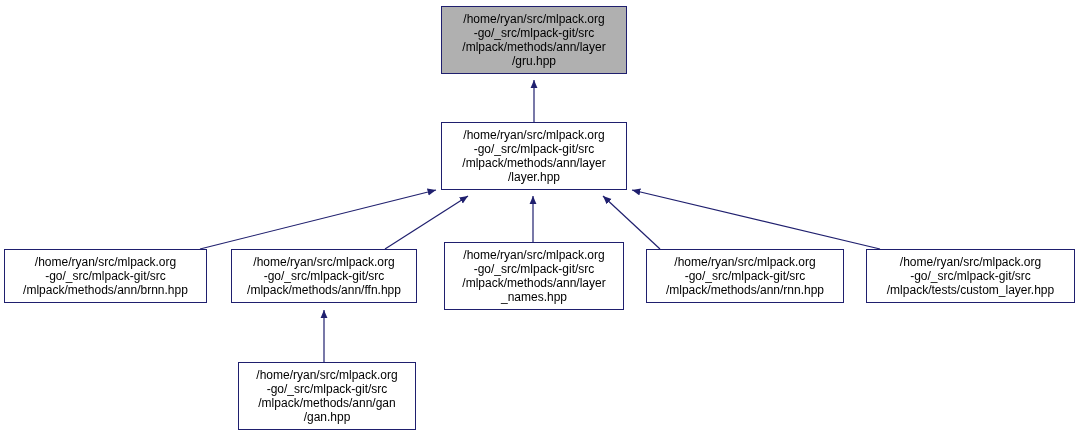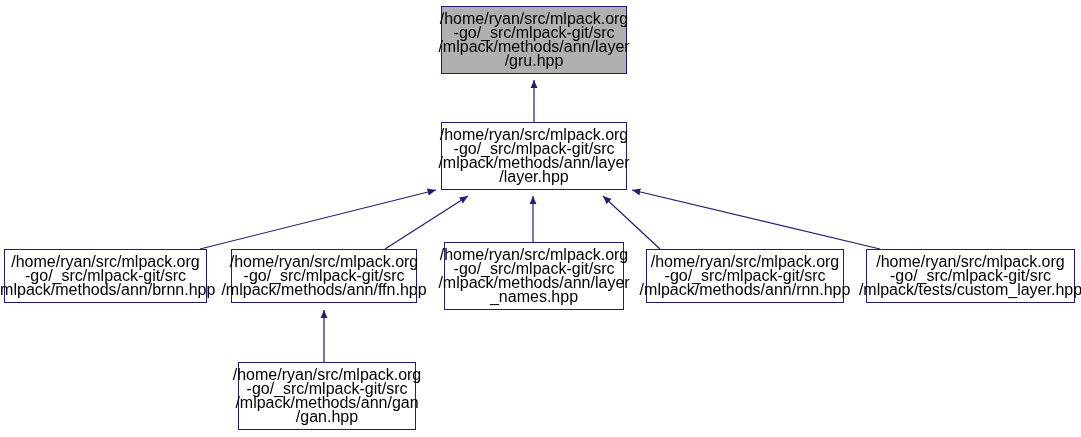--- a/index.html
+++ b/index.html
@@ -14,21 +14,21 @@
     background: #ffffff;
     font-family: "Liberation Sans", sans-serif;
     overflow: hidden;
   }
   .node {
     position: absolute;
     box-sizing: border-box;
     border: 1px solid #1f1f6e;
     background: #ffffff;
     color: #000000;
-    font-size: 16px;
+    font-size: 12px;
     line-height: 14px;
     text-align: center;
     display: flex;
     align-items: center;
     justify-content: center;
     white-space: pre-line;
     padding: 1px 2px;
   }
   .node.current {
     background: #b0b0b0;

